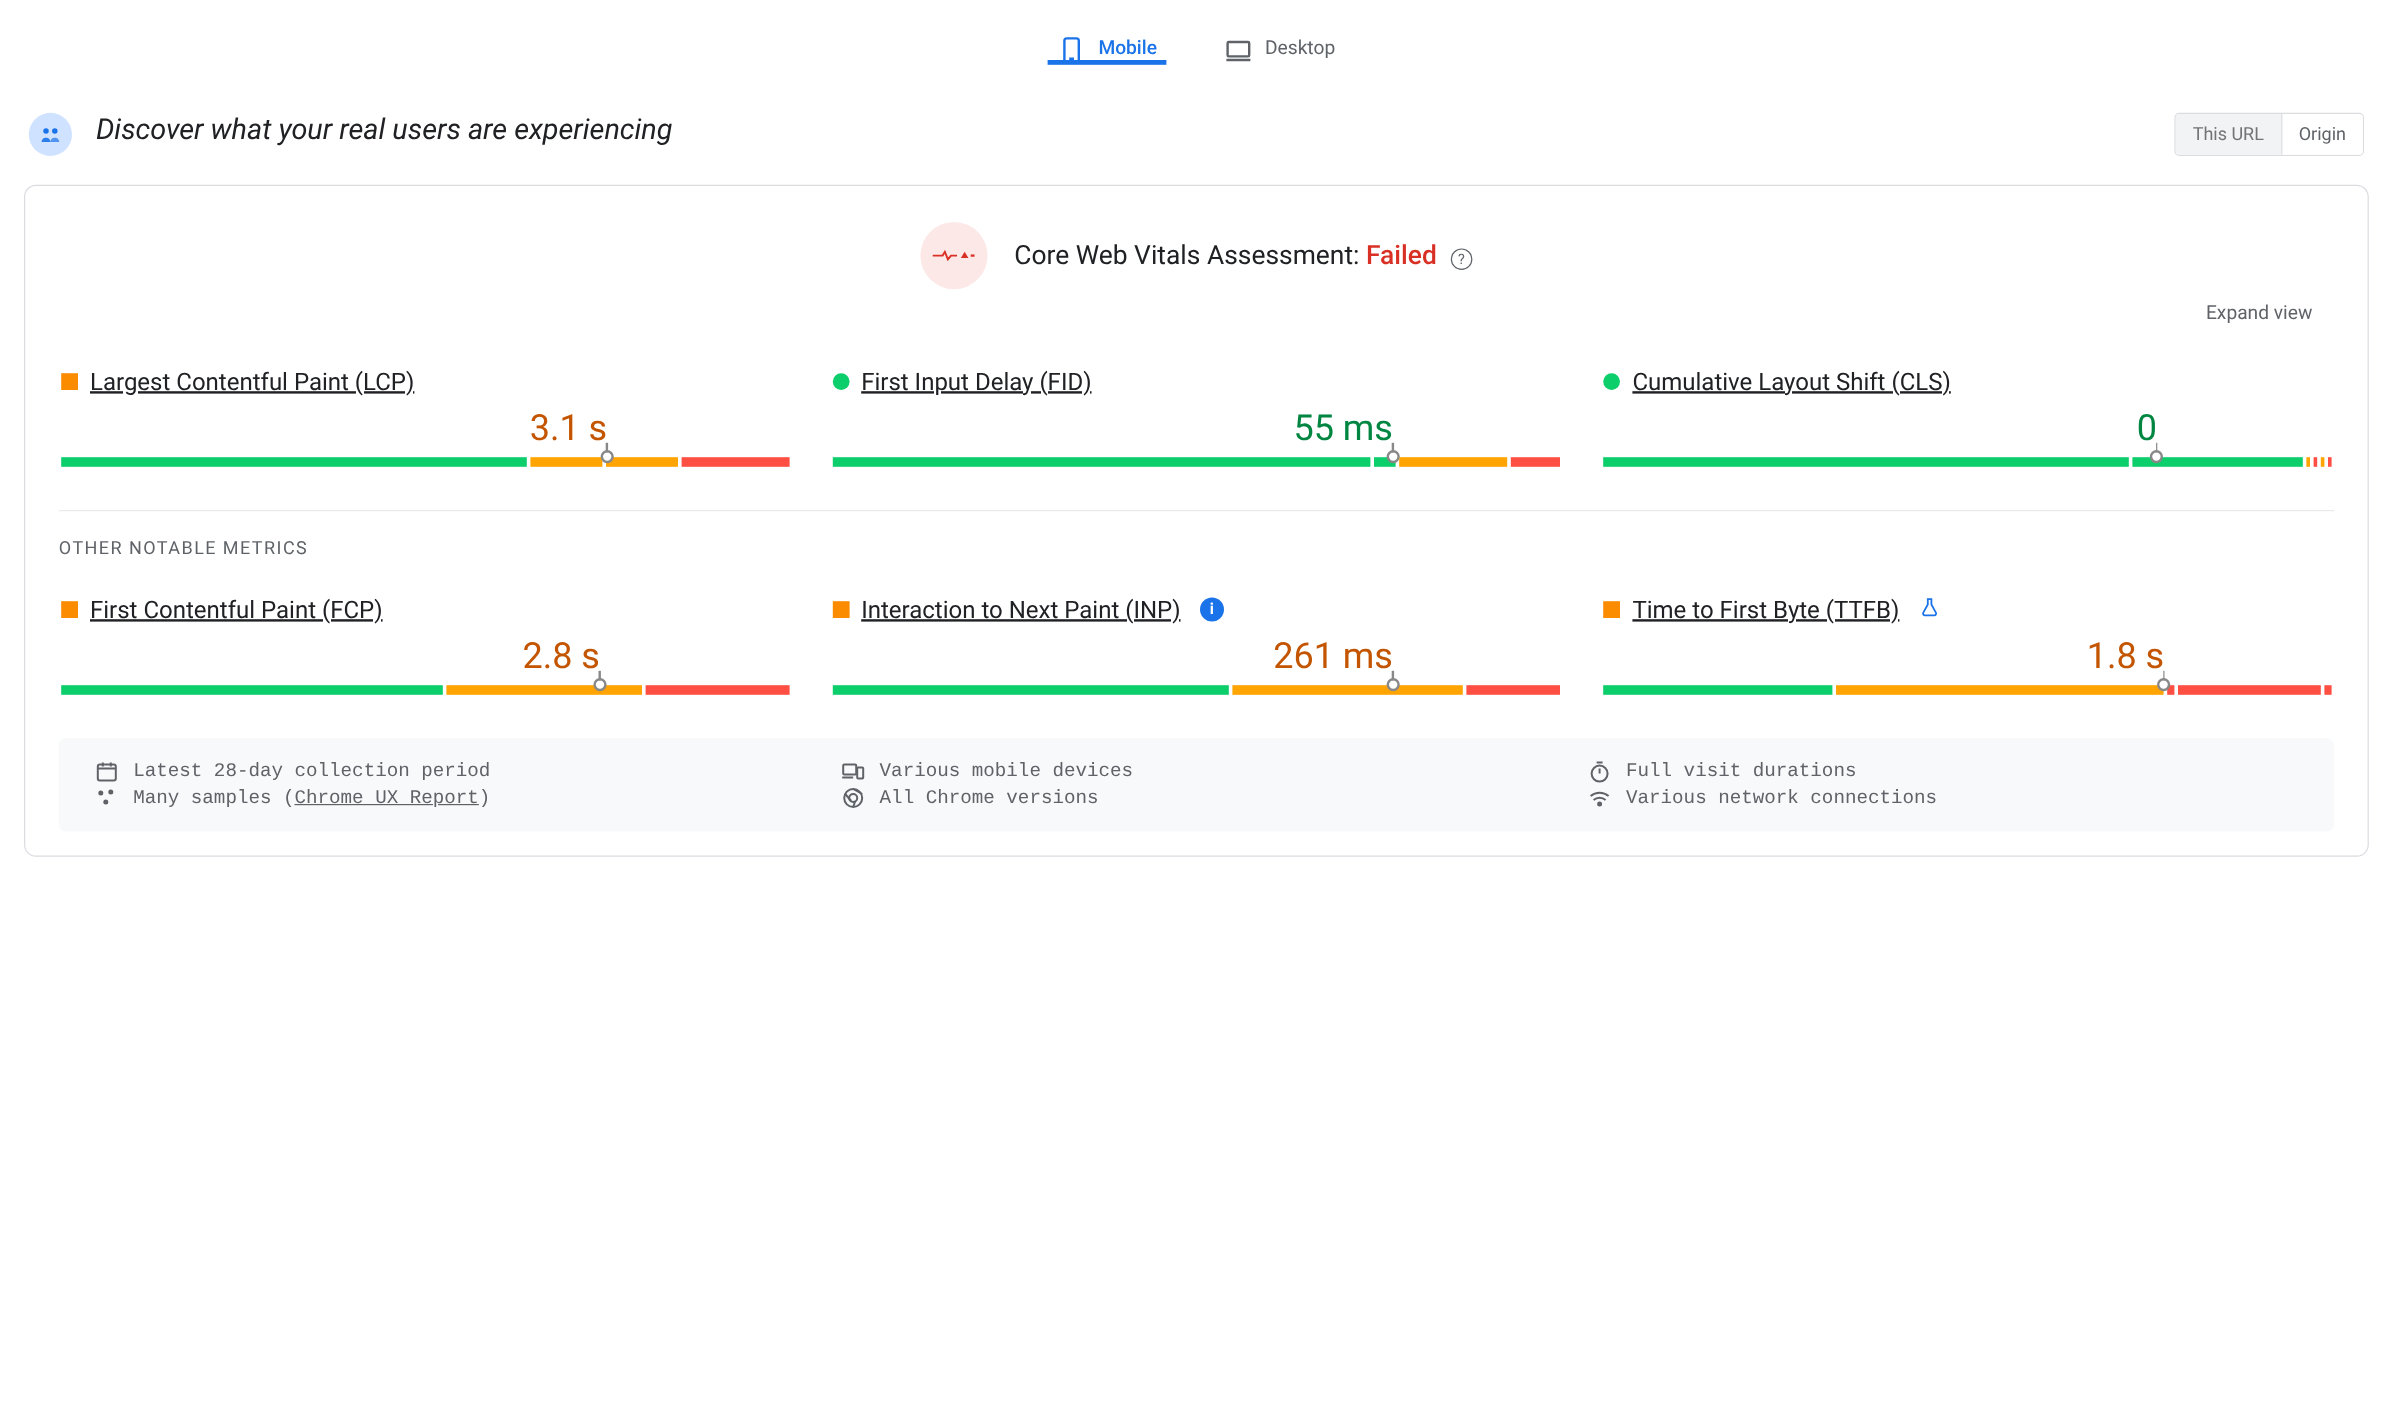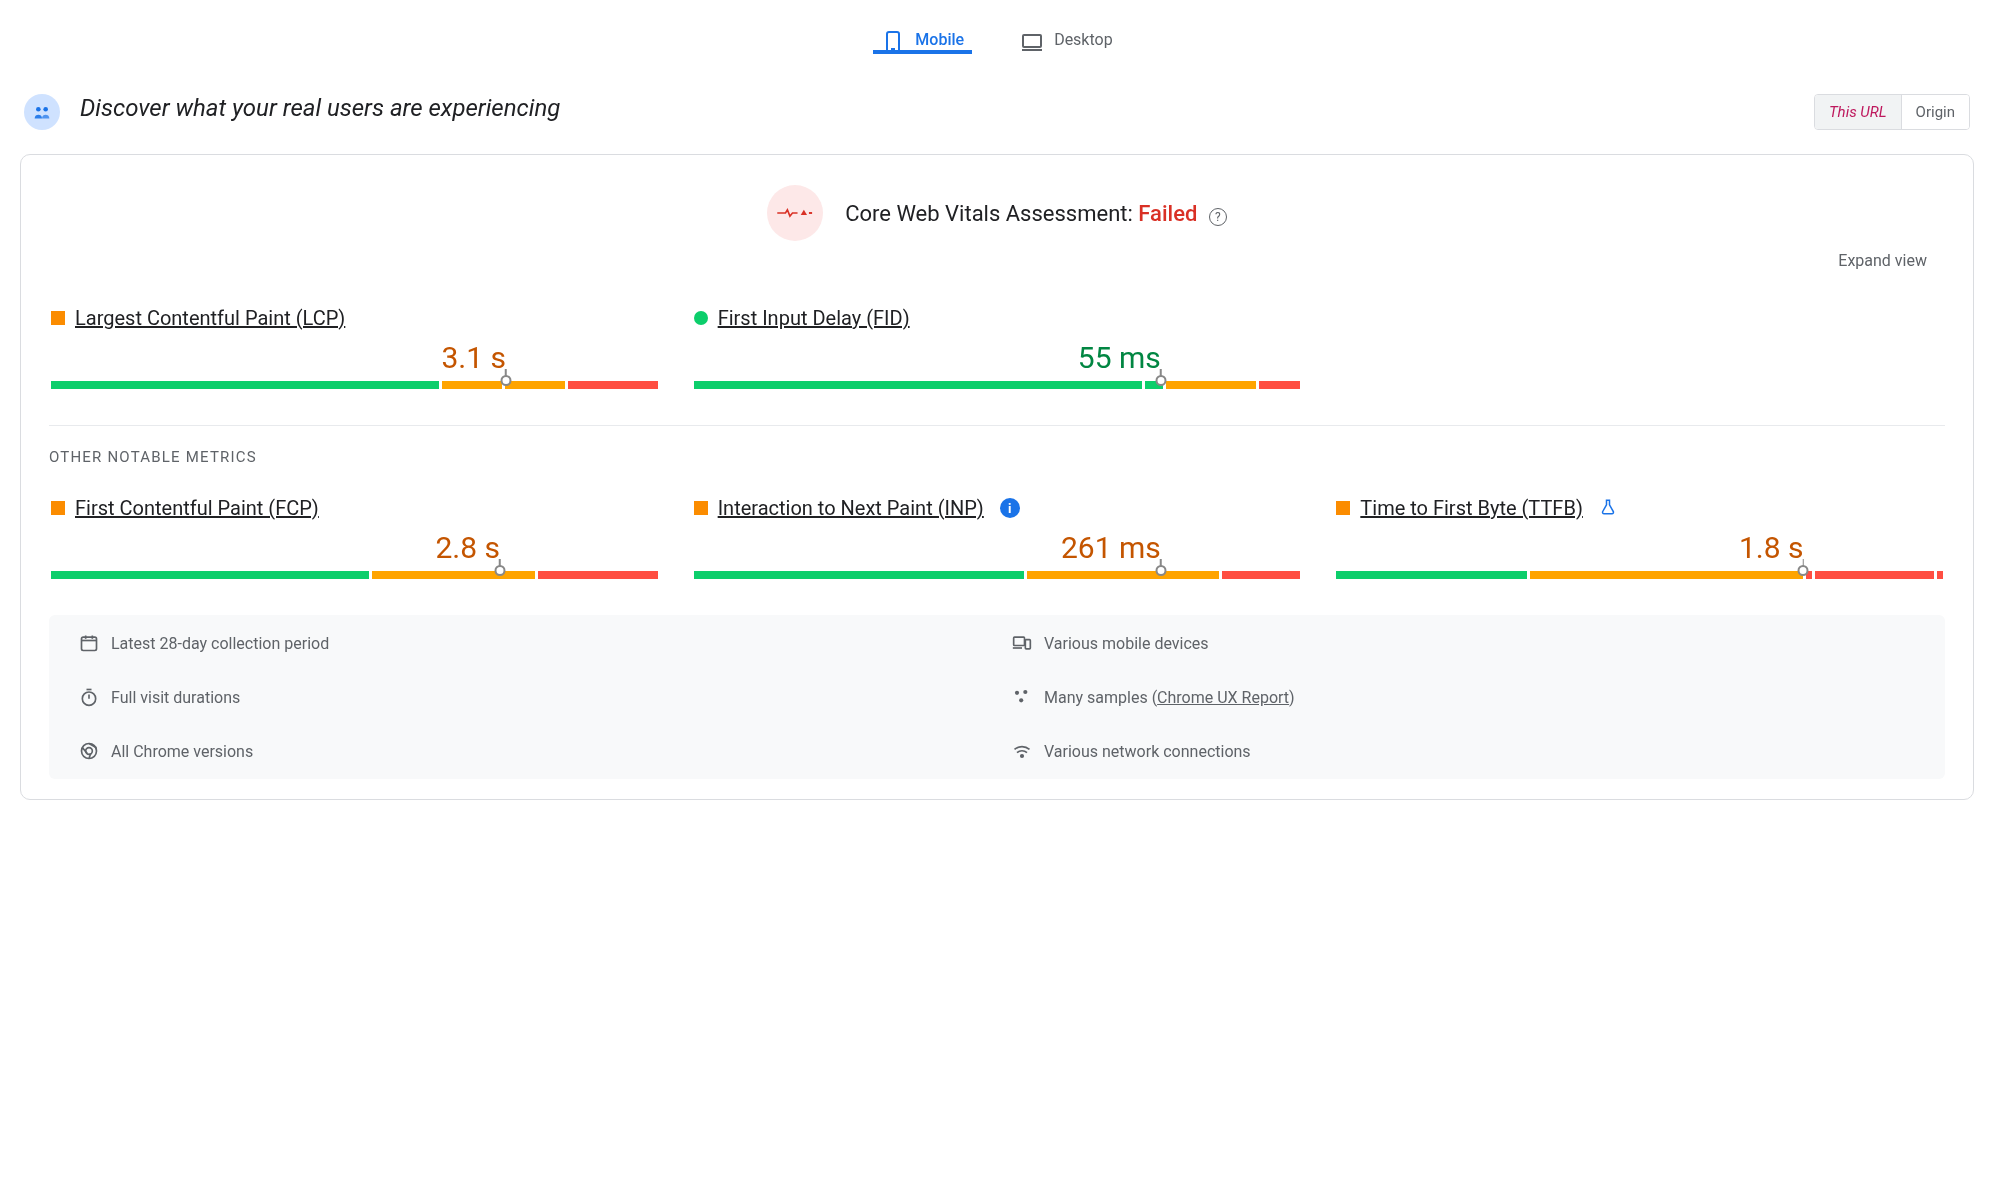--- a/index.html
+++ b/index.html
@@ -51,21 +51,21 @@
   border-radius: 4px;
   overflow: hidden;
 }
 .toggle-btn {
   padding: 8px 14px;
   font-size: 15px;
   color: #5f6368;
   cursor: pointer;
   background: #fff;
 }
-.toggle-btn.active { background: #f1f3f4; color: #be185d; font-style: italic; }
+.toggle-btn.active { background: #f1f3f4; color: #737373; }
 .toggle-btn + .toggle-btn { border-left: 1px solid #dadce0; }
 
 .card {
   border: 1px solid #dadce0;
   border-radius: 10px;
   padding: 30px 28px 20px 28px;
 }
 .assessment-row {
   display: flex;
   align-items: center;
@@ -129,22 +129,23 @@
   font-size:13px;font-weight:700;margin-left:6px;cursor:pointer;
 }
 .flask-icon{ color:#1a73e8; margin-left:6px; }
 
 .footer {
   margin-top: 30px;
   background:#f8f9fa;
   border-radius:6px;
   padding: 18px 30px;
   display:grid;
-  grid-template-columns: repeat(2, 1fr);
-  gap: 34px 30px;
+  grid-template-columns: repeat(3, 1fr);
+  gap: 2px 30px;
+  font-family: Liberation Mono, monospace;
 }
 .foot-item{ display:flex; align-items:center; gap:12px; color:#5f6368; font-size:16px; }
 .foot-item .fi{ width:20px; height:20px; color:#5f6368; flex-shrink:0; }
 .foot-link{ text-decoration: underline; cursor:pointer; }
 </style>
 </head>
 <body>
 
 <div class="tabs">
   <div class="tab active">
@@ -238,20 +239,40 @@
         <div class="bar">
             <div class="seg g" style="flex:75"></div>
             <div class="seg g" style="flex:3"></div>
             <div class="seg o" style="flex:15"></div>
             <div class="seg r" style="flex:7"></div>
           </div>
         <div class="marker" style="left:77%"></div>
       </div>
     </div>
 
+    <div class="metric">
+      <div class="metric-title-row">
+        <span class="dot green"></span>
+        <span class="metric-name">Cumulative Layout Shift (CLS)</span>
+      </div>
+      <div class="value-wrap">
+          <div class="metric-value good" style="margin-right:24%">0</div>
+        </div>
+      <div class="bar-wrap">
+        <div class="bar">
+            <div class="seg g" style="flex:74"></div>
+            <div class="seg g" style="flex:24"></div>
+            <div class="seg o" style="flex:0.5"></div>
+            <div class="seg r" style="flex:0.5"></div>
+            <div class="seg o" style="flex:0.5"></div>
+            <div class="seg r" style="flex:0.5"></div>
+          </div>
+        <div class="marker" style="left:76%"></div>
+      </div>
+    </div>
 
   </div>
 
   <hr class="sep">
 
   <div class="section-label">OTHER NOTABLE METRICS</div>
 
   <div class="metrics">
 
     <div class="metric">

